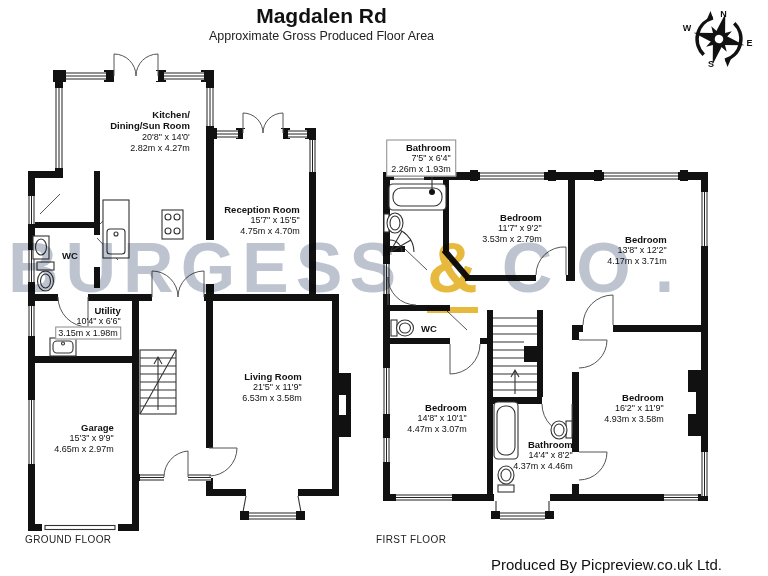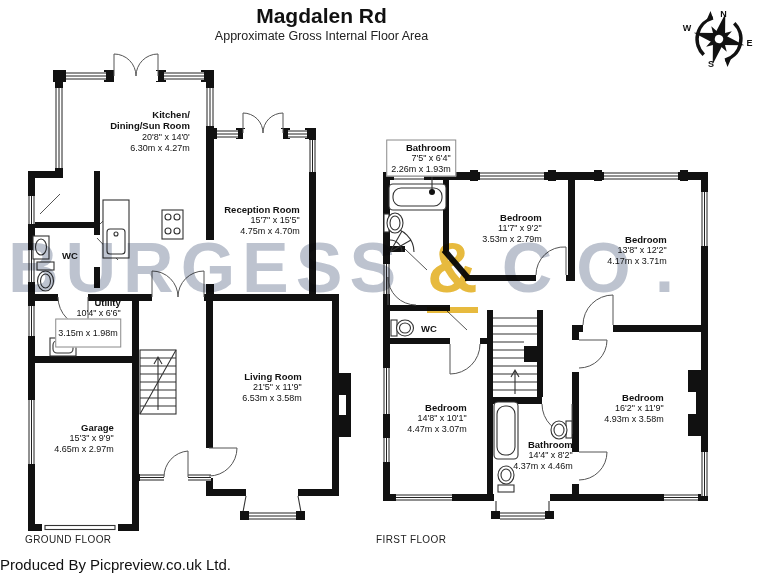--- a/index.html
+++ b/index.html
@@ -14,39 +14,39 @@
   #wm .w2{letter-spacing:24px}
   
   .hdr{position:absolute;left:0;top:4px;width:643px;text-align:center;z-index:4}
   .title{font-size:21px;font-weight:bold}
   .sub{font-size:12.5px;color:#222;margin-top:1px}
   
   .room-label{position:absolute;transform:translate(-50%,-50%);text-align:right;z-index:4;
               line-height:1.2;white-space:nowrap}
   .rname{font-weight:bold;font-size:9.5px;white-space:pre-line}
   .rdim{font-size:9px}
-  .boxed{border:1px solid #8a8a8a;background:#fff;padding:8px 2px;display:inline-block}
+  .boxed{border:1px solid #8a8a8a;background:#fff;padding:0 2px;display:inline-block}
   .boxed-label{border:1px solid #8a8a8a;background:#fff;padding:1px 4px}
   .floor-label{position:absolute;z-index:4;font-size:10px;color:#222;letter-spacing:.4px}
-  .footer{position:absolute;top:556px;left:0;width:722px;text-align:left;font-size:15px;z-index:4}
+  .footer{position:absolute;top:556px;left:0;width:722px;text-align:right;font-size:15px;z-index:4}
   
   .bk{fill:#111}
   .wh{fill:#fff}
   .wn{fill:none;stroke:#222;stroke-width:1}
   .dr{fill:none;stroke:#555;stroke-width:1}
   .fx{fill:#fff;stroke:#333;stroke-width:1.1}
   .fl{fill:none;stroke:#333;stroke-width:1.1}
   .cl{font-size:9px;font-weight:bold;fill:#111;text-anchor:middle}
 </style>
 </head>
 <body>
 
 <div class="hdr">
   <div class="title">Magdalen Rd</div>
-  <div class="sub">Approximate Gross Internal Floor Area</div>
+  <div class="sub">Approximate Gross Produced Floor Area</div>
 </div>
 
 <div id="wm"><span>BURGESS</span><span class="amp">&amp;</span><span class="w2">CO.</span></div>
 
 <svg id="plan" width="768" height="576" viewBox="0 0 768 576">
 
   <g>
     <g>
       <rect class="bk" x="55" y="72" width="159" height="8"></rect>
       <rect class="bk" x="55" y="72" width="8" height="106"></rect>
@@ -323,21 +323,21 @@
     <text class="cl" x="749.5" y="46">E</text>
     <text class="cl" x="711" y="67">S</text>
     <text class="cl" x="687" y="31">W</text>
   </g>
 </svg>
 
 <div class="room-label" style="left:150px;top:131px">
   <div class="rname">Kitchen/
 Dining/Sun Room</div>
   <div class="rdim">20'8" x 14'0'</div>
-  <div class="rdim">6.30m x 4.27m</div>
+  <div class="rdim">2.82m x 4.27m</div>
 </div>
 <div class="room-label" style="left:262px;top:220px">
   <div class="rname">Reception Room</div>
   <div class="rdim">15'7" x 15'5"</div>
   <div class="rdim">4.75m x 4.70m</div>
 </div>
 <div class="room-label" style="left:70px;top:256px">
   <div class="rname">WC</div>
 </div>
 <div class="room-label" style="left:88px;top:322px">

